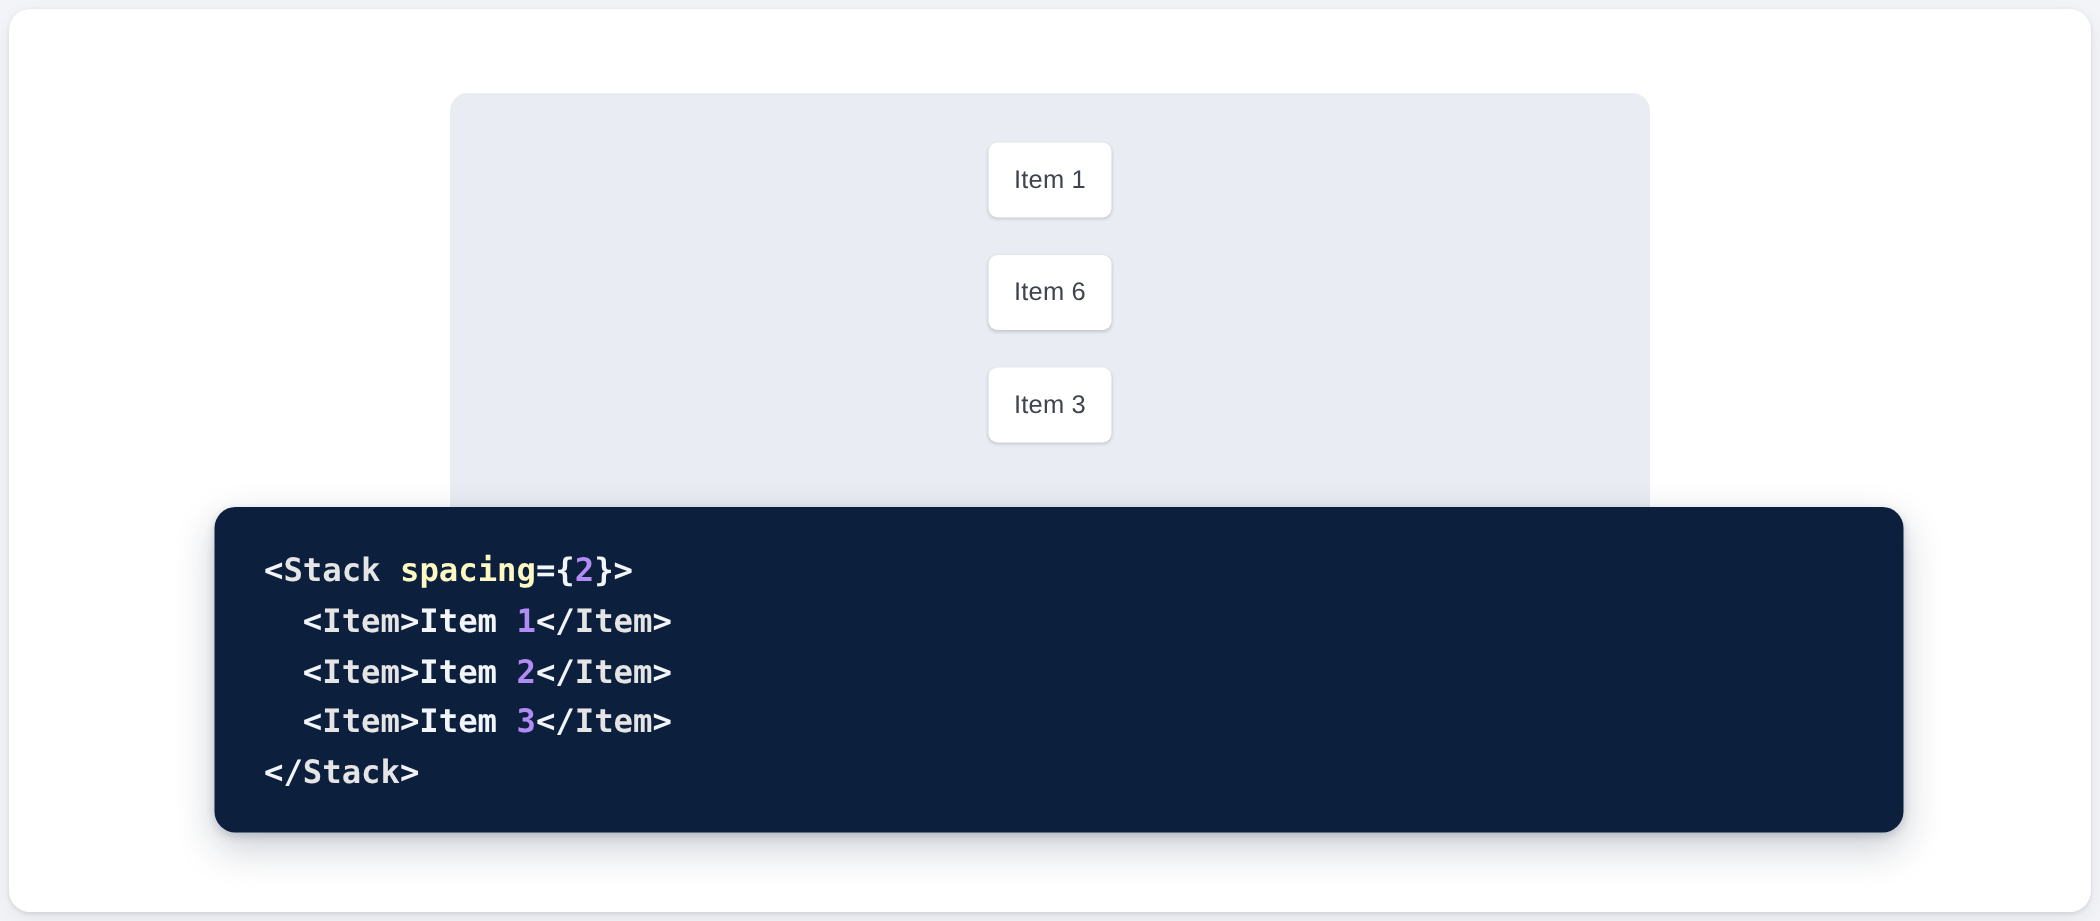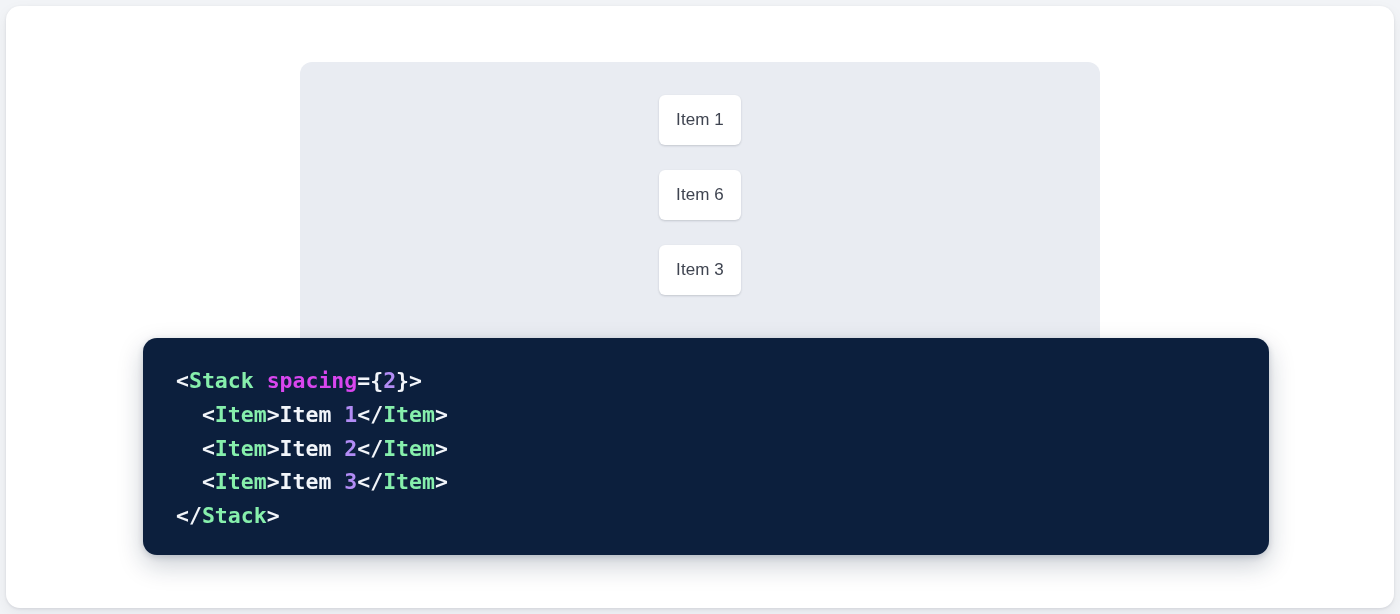--- a/index.html
+++ b/index.html
@@ -92,22 +92,22 @@
     line-height: 33.8px;
     white-space: pre;
     color: #f4f6fa;
     -webkit-font-smoothing: antialiased;
   }
 
   .code-line { display: block; height: 33.8px; }
 
   
   .tok-punct { color: #f2f5fa; }
-  .tok-tag   { color: #86efac; }
-  .tok-attr  { color: #d946ef; }
+  .tok-tag   { color: #e5e5e5; }
+  .tok-attr  { color: #fef9c3; }
   .tok-num   { color: #b28cf5; }
   .tok-text  { color: #f2f5fa; }
 </style>
 </head>
 <body>
 
 <div id="page-card">
 
   <div id="preview-panel">
     <div id="stack-container">

